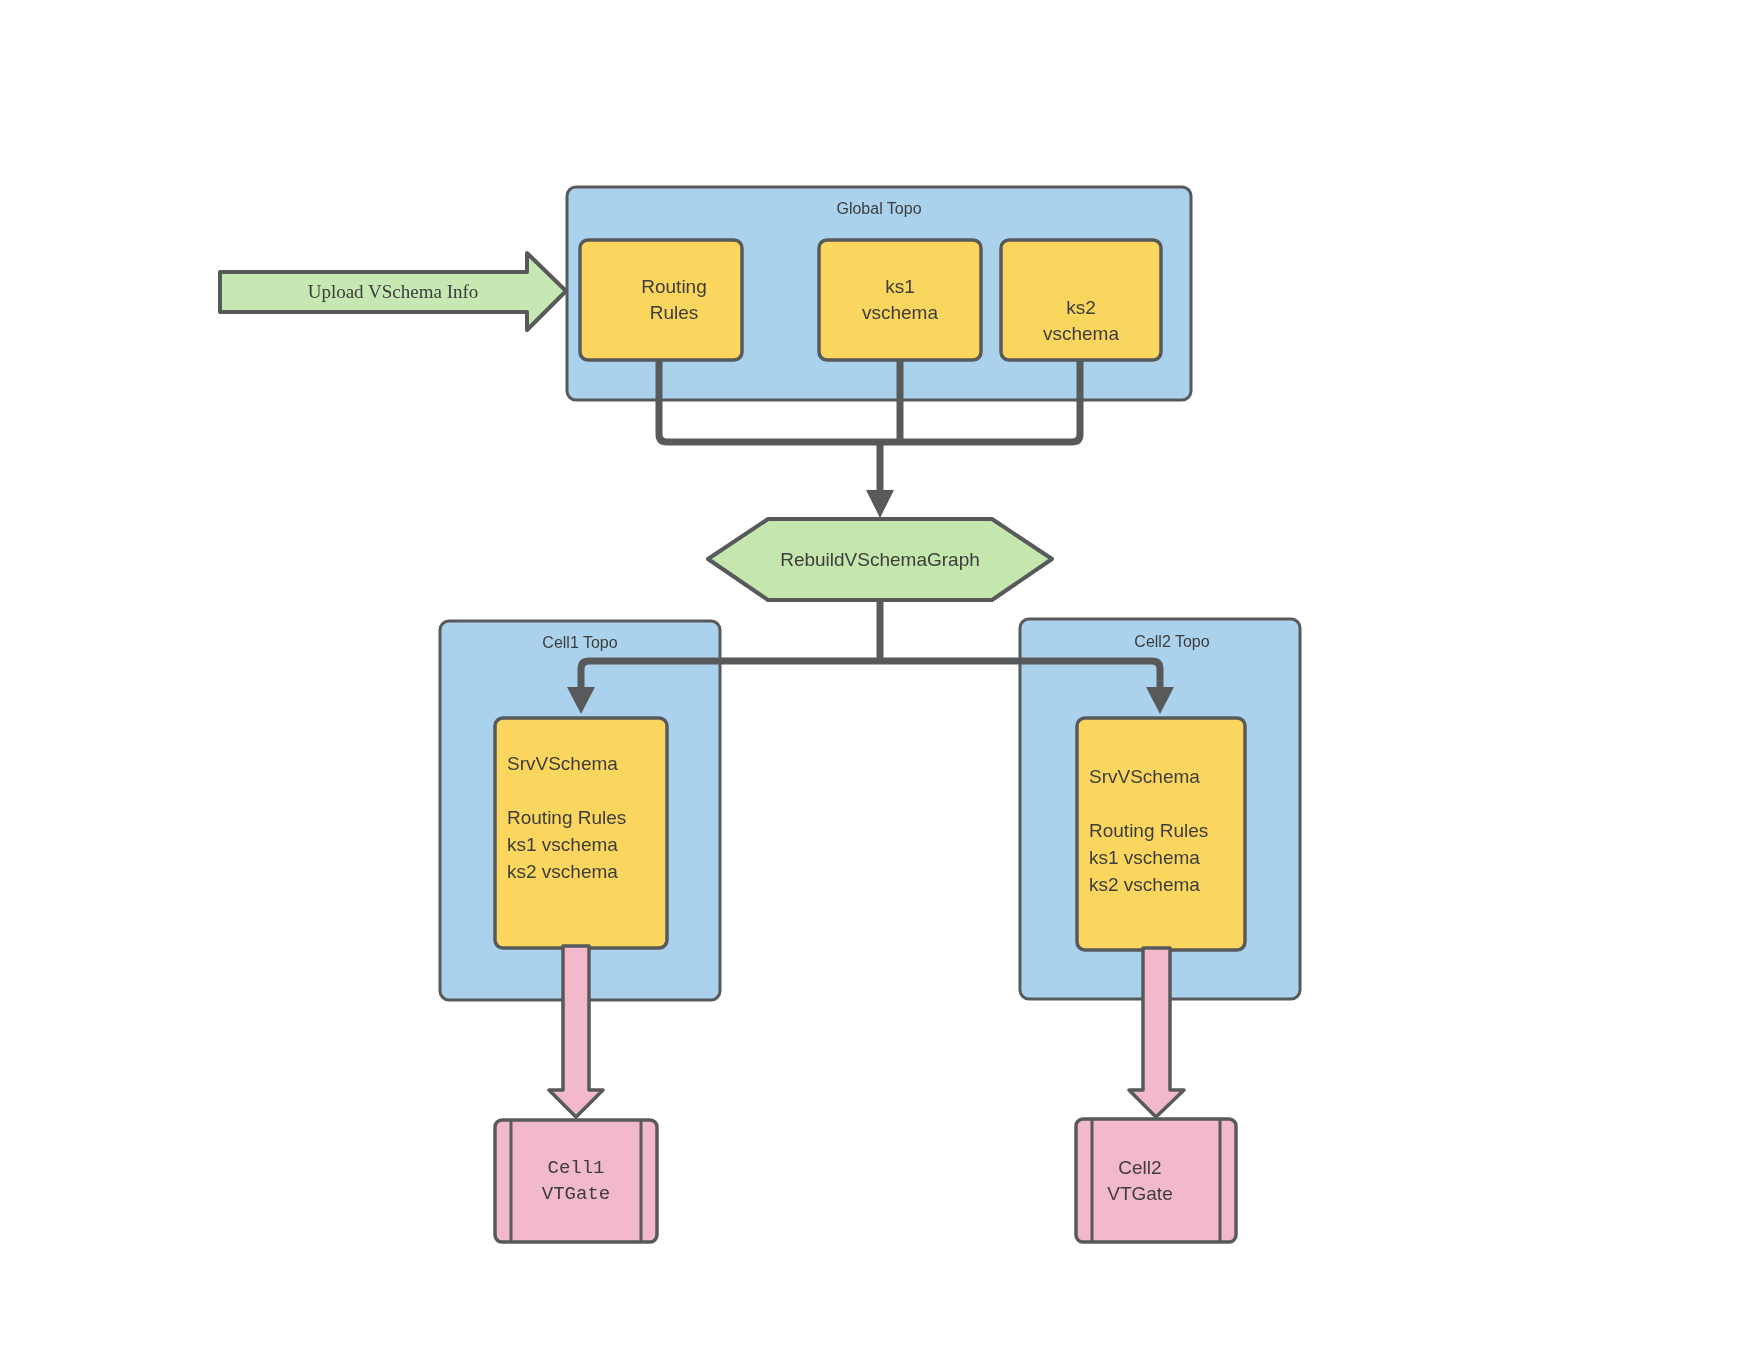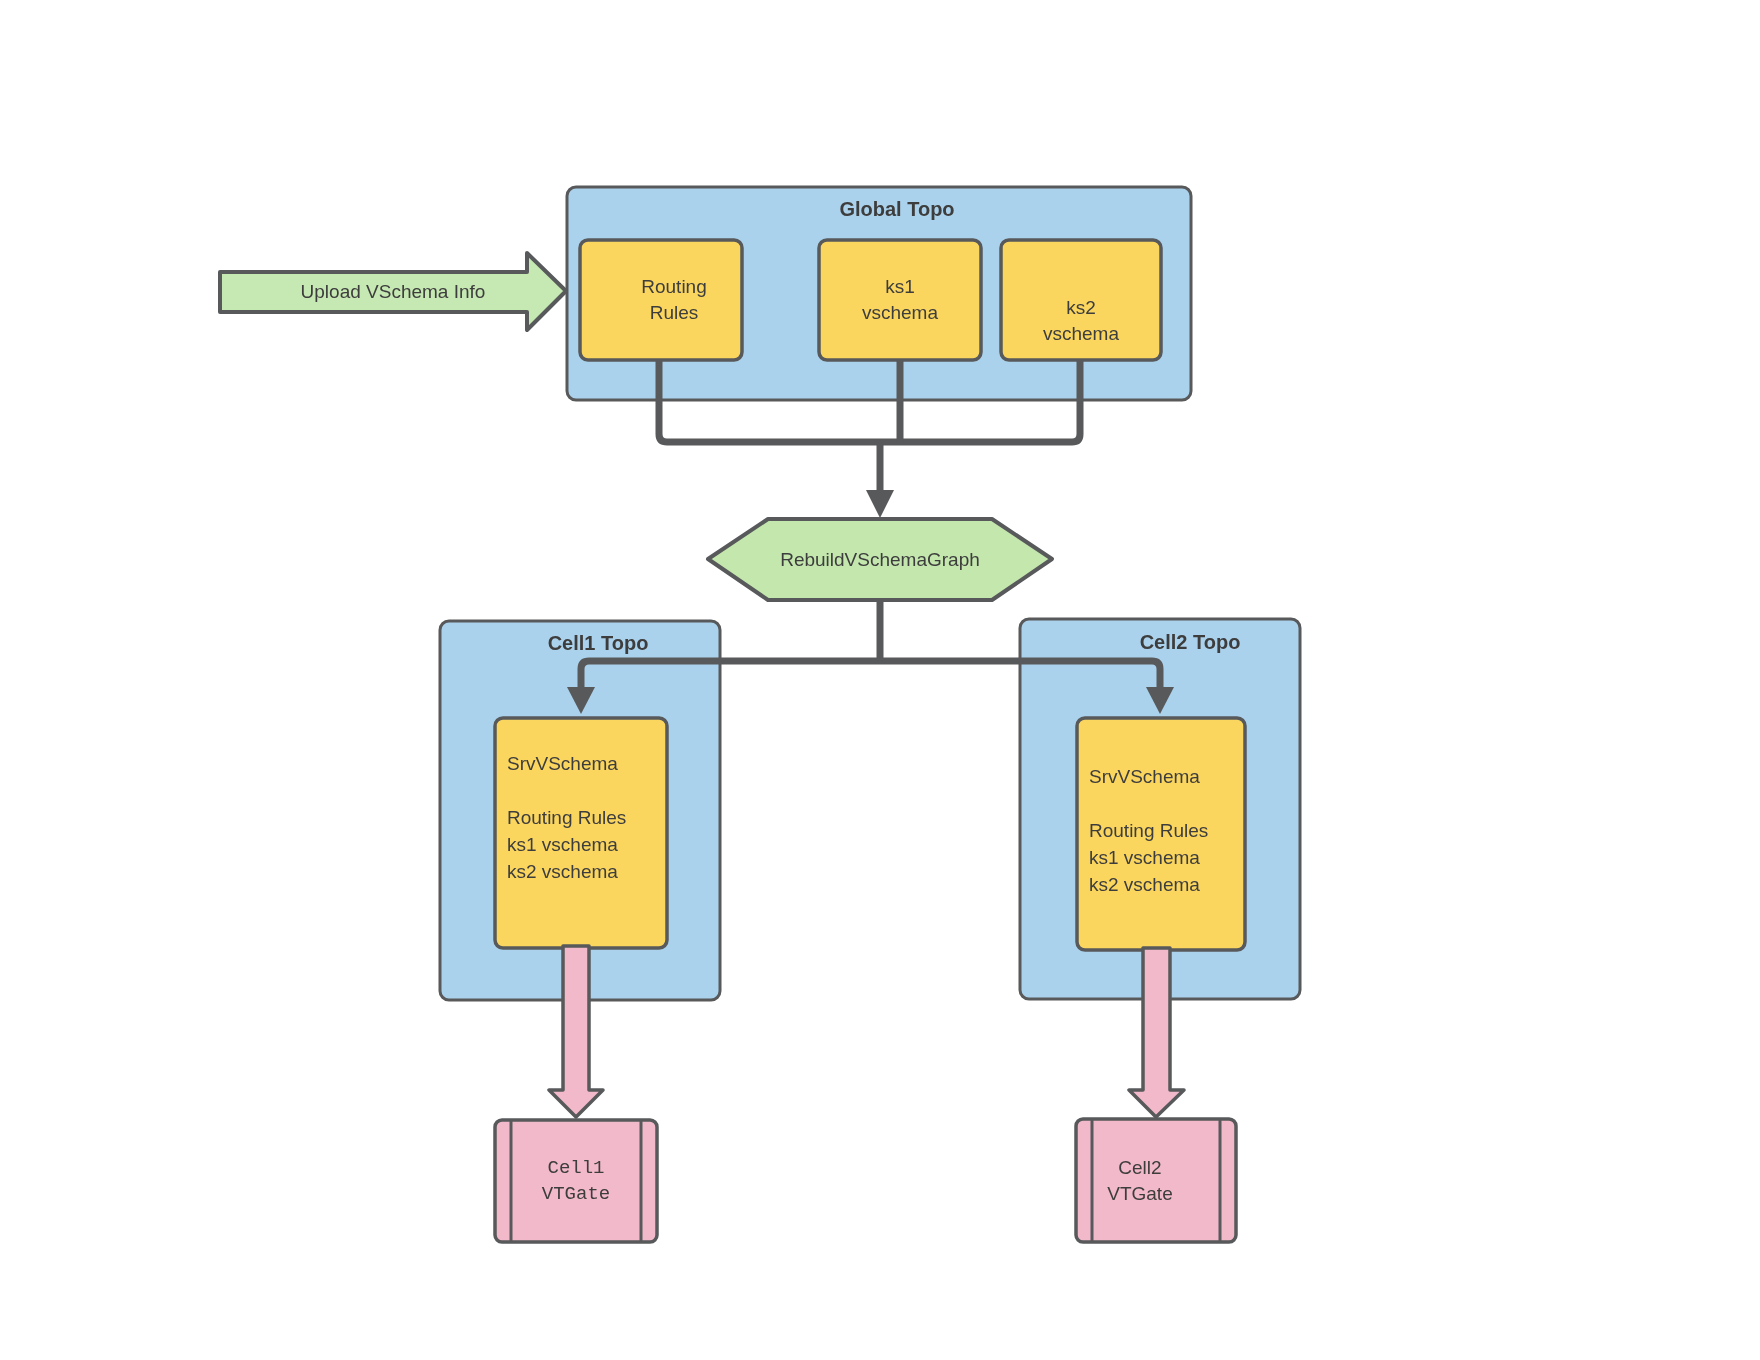--- a/index.html
+++ b/index.html
@@ -25,31 +25,30 @@
     font-size: 19px;
     line-height: 26px;
     z-index: 5;
   }
   .lbl.flex {
     display: flex;
     align-items: center;
     justify-content: center;
   }
   .title {
-    font-weight: bold;
-    font-size: 20px;
+    font-weight: normal;
+    font-size: 16px;
     line-height: 24px;
-    margin-left: 18px;
   }
   .left-text {
     text-align: left;
     line-height: 27px;
   }
   
-  #upload-label   { left: 220px; top: 272px; width: 346px; height: 40px; }
+  #upload-label   { left: 220px; top: 272px; width: 346px; height: 40px; font-family: Liberation Serif, serif; }
   #global-title   { left: 567px; top: 197px; width: 624px; }
   #routing-label  { left: 580px; top: 240px; width: 188px; height: 120px; }
   #ks1-label      { left: 819px; top: 240px; width: 162px; height: 120px; }
   #ks2-label      { left: 1001px; top: 240px; width: 160px; height: 120px; margin-top: 21px; }
   #rebuild-label  { left: 708px; top: 519px; width: 344px; height: 81px; }
   #cell1-title    { left: 440px; top: 631px; width: 280px; }
   #cell2-title    { left: 1020px; top: 630px; width: 304px; }
   #srv1-text      { left: 507px; top: 750px; }
   #srv2-text      { left: 1089px; top: 763px; }
   #vtgate1-label  { left: 495px; top: 1120px; width: 162px; height: 122px; font-family: Liberation Mono, monospace; }

